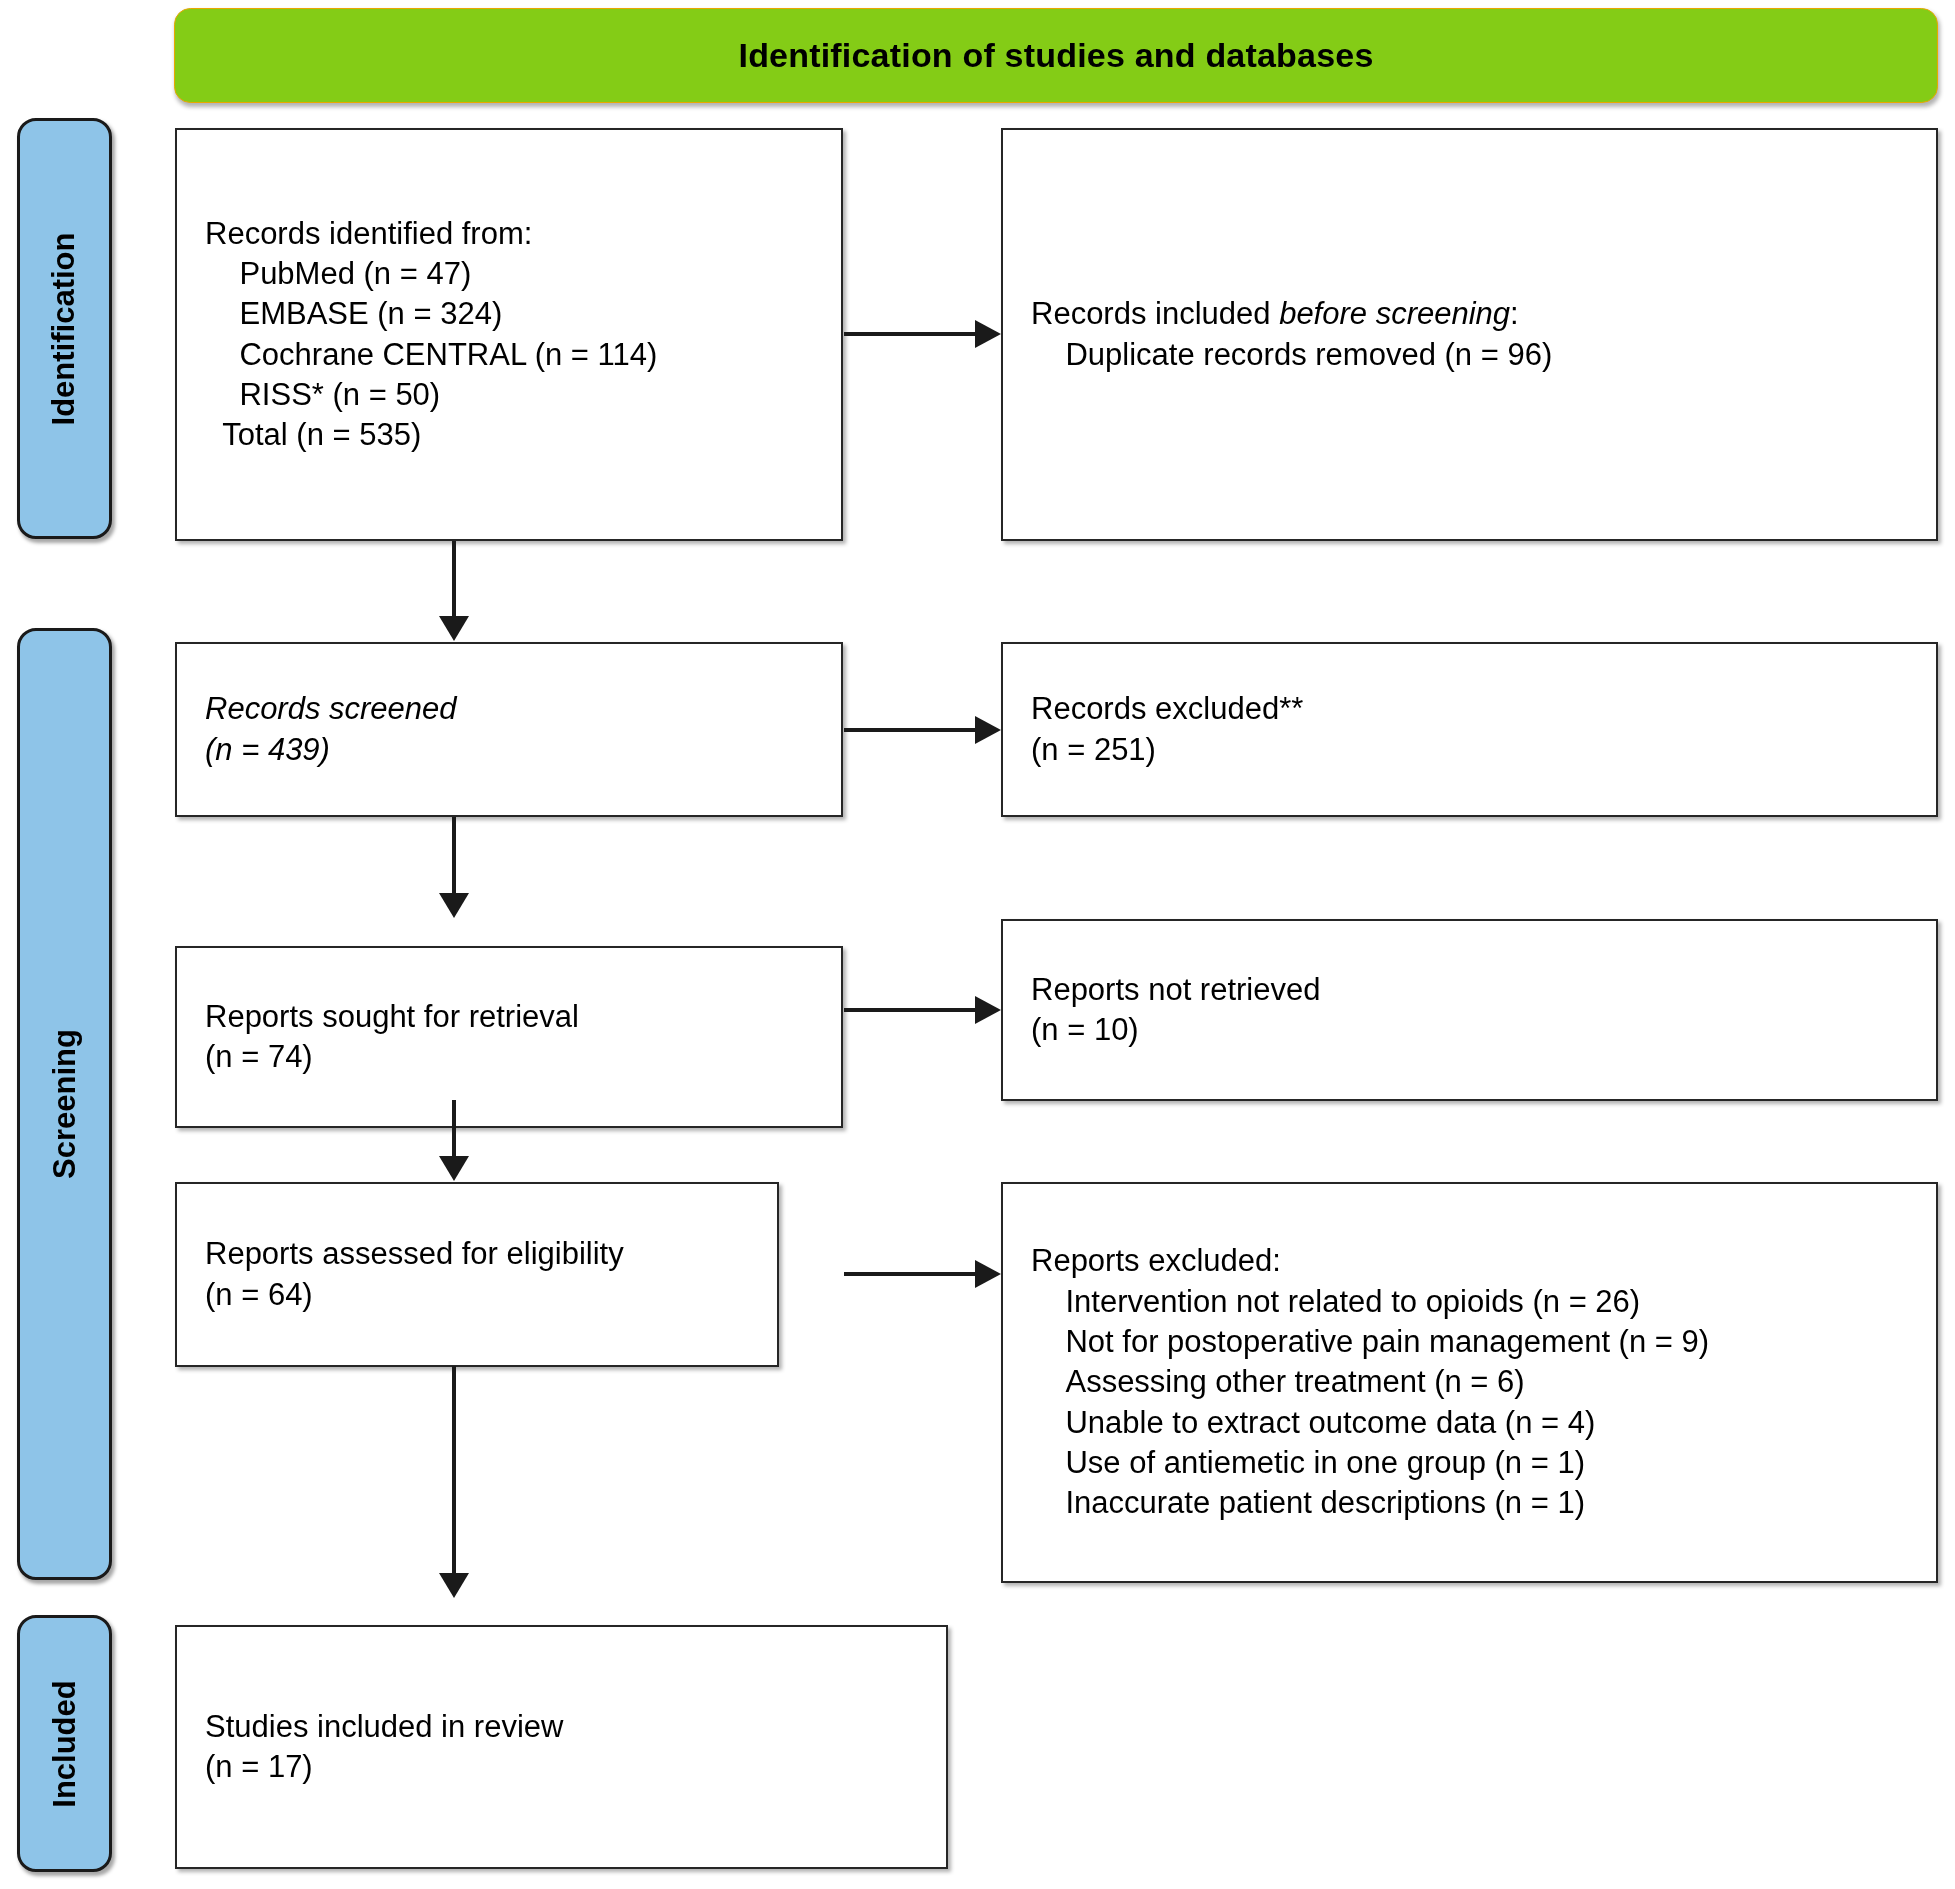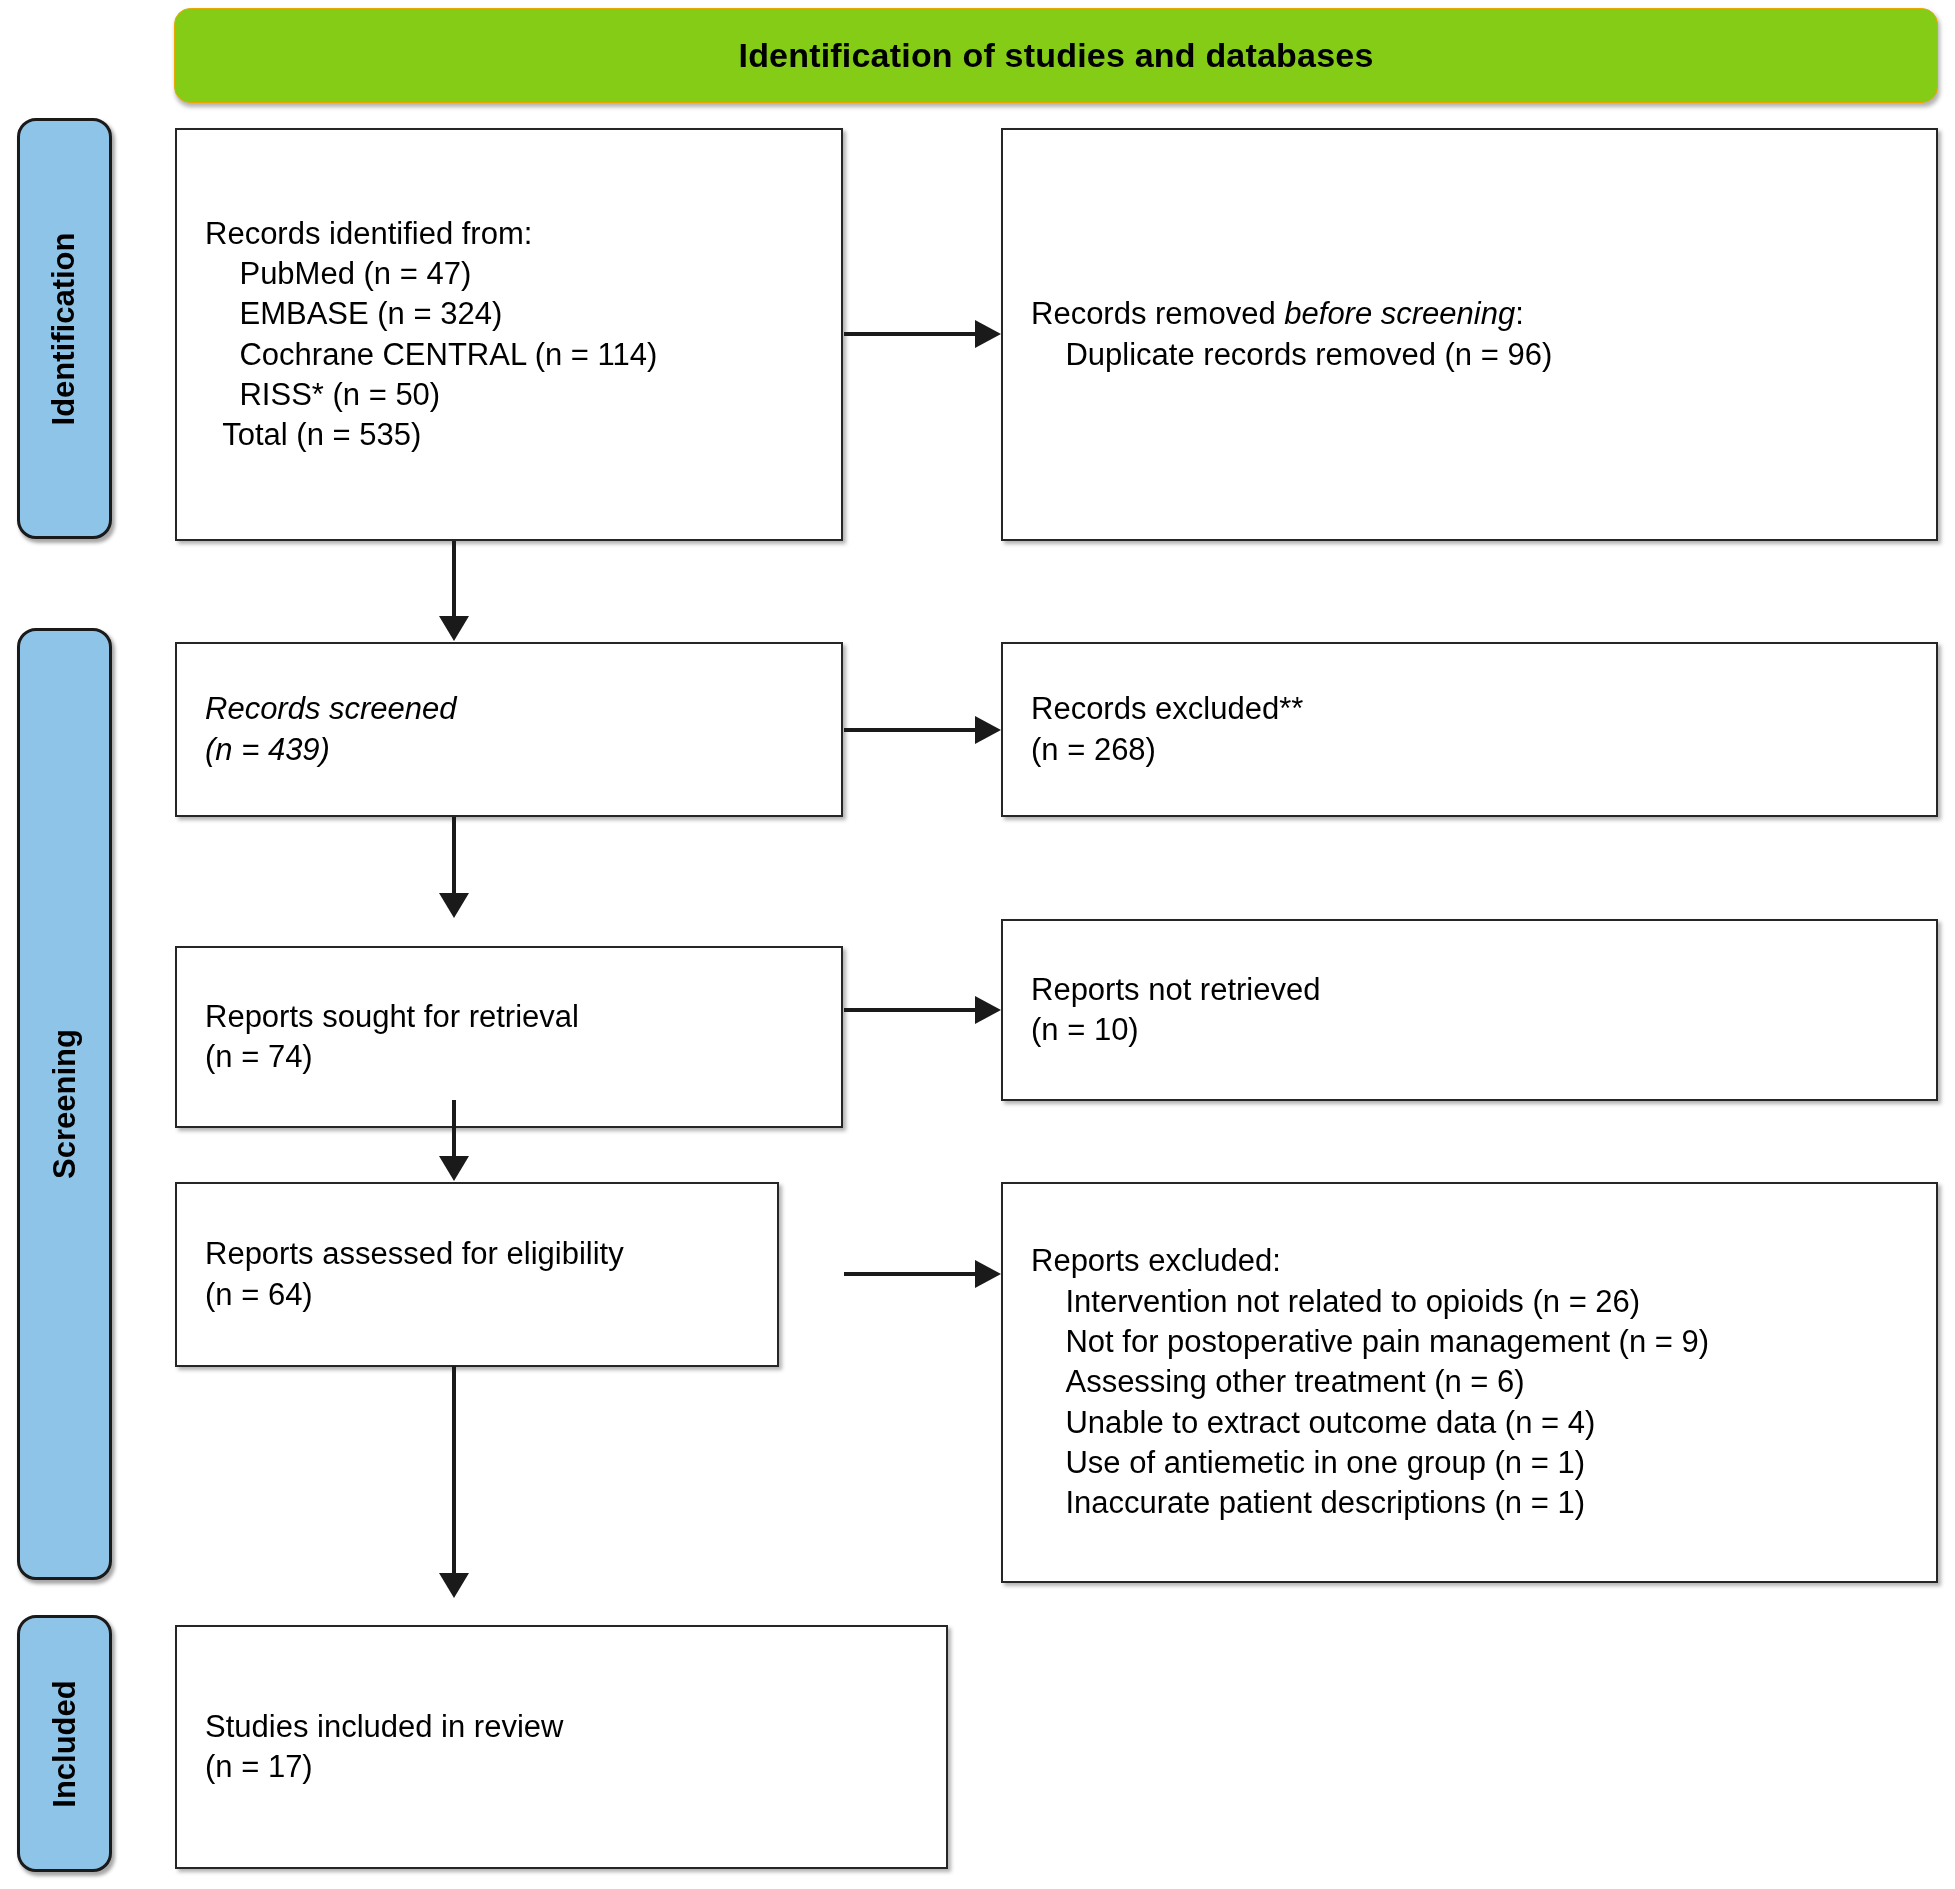--- a/index.html
+++ b/index.html
@@ -179,32 +179,32 @@
   <div class="box" id="box-identified">
     <div class="box-text">Records identified from:
     PubMed (n = 47)
     EMBASE (n = 324)
     Cochrane CENTRAL (n = 114)
     RISS* (n = 50)
   Total (n = 535)</div>
   </div>
 
   <div class="box" id="box-removed">
-    <div class="box-text"><span>Records removed </span><span class="ital">before screening</span><span>:</span>
+    <div class="box-text"><span>Records included </span><span class="ital">before screening</span><span>:</span>
 <span>    Duplicate records removed (n = 96)</span></div>
   </div>
 
   <div class="box" id="box-screened">
     <div class="box-text">Records screened
 (n = 439)</div>
   </div>
 
   <div class="box" id="box-excluded">
     <div class="box-text">Records excluded**
-(n = 268)</div>
+(n = 251)</div>
   </div>
 
   <div class="box" id="box-sought">
     <div class="box-text">Reports sought for retrieval
 (n = 74)</div>
   </div>
 
   <div class="box" id="box-not-retrieved">
     <div class="box-text">Reports not retrieved
 (n = 10)</div>

